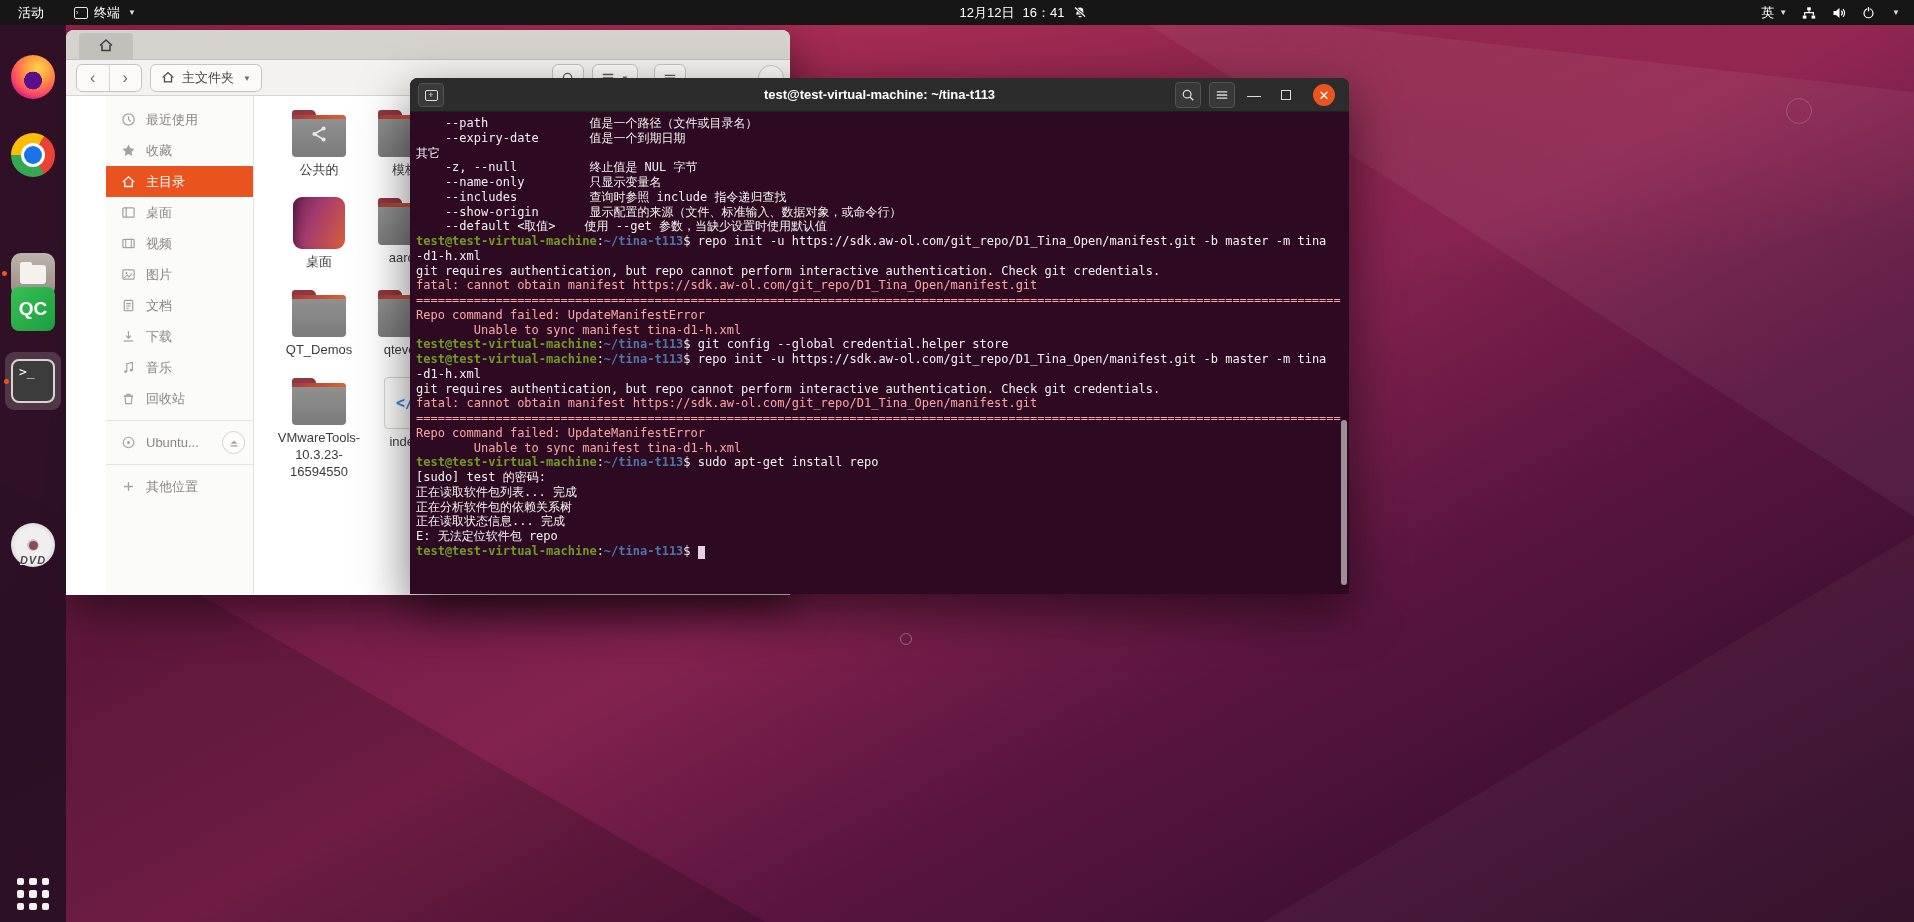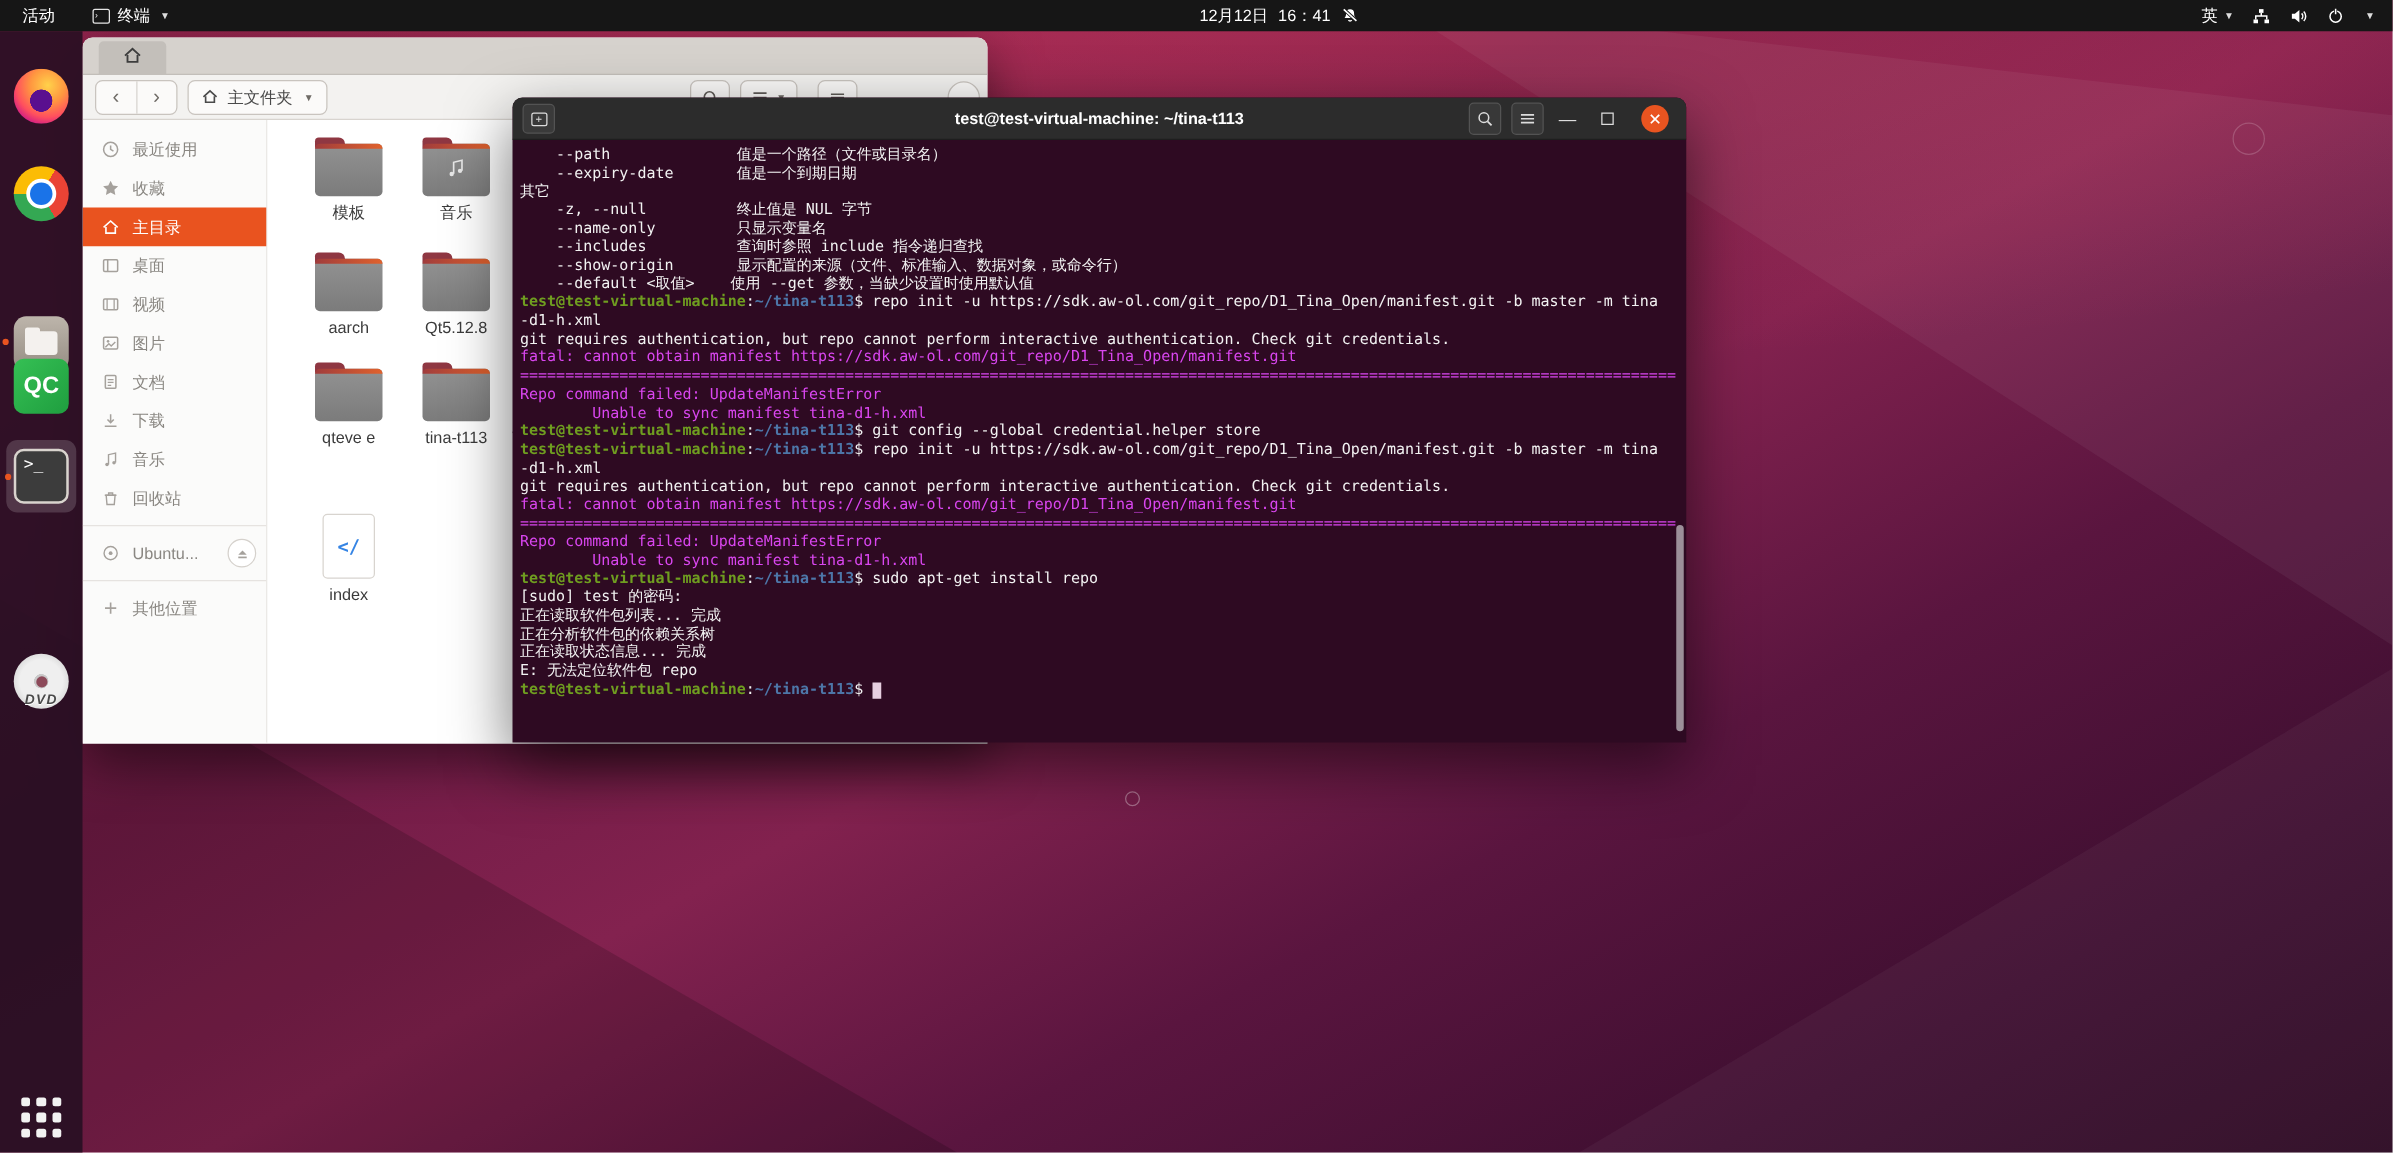--- a/index.html
+++ b/index.html
@@ -73,21 +73,21 @@
   .navbtns span { flex:1; text-align:center; font-size:16px; line-height:25px; }
   .navbtns span:first-child { border-right:1px solid #d8d4cf; }
   .pathbtn { position:absolute; left:84px; top:4px; height:28px; border:1px solid #c9c4bf; border-radius:6px;
     background:#fbfaf9; display:flex; align-items:center; gap:7px; padding:0 10px; color:#4a4a4a; font-size:13px; }
   .hb-btn { position:absolute; top:4px; width:32px; height:28px; border:1px solid #c9c4bf; border-radius:6px;
     background:#fbfaf9; display:flex; align-items:center; justify-content:center; color:#5f5b57; }
   .hb-search { left:486px; } .hb-view { left:526px; width:46px; gap:4px; } .hb-menu { left:588px; }
   .hb-circle { position:absolute; left:692px; top:5px; width:26px; height:26px; border-radius:50%;
     border:1px solid #c9c4bf; background:#fbfaf9; }
   .files-body { display:flex; height:498px; }
-  .sidebar { width:148px; background:#fbfbfa; border-right:1px solid #e6e3e0; padding-top:8px; font-size:13px; color:#8a8782; }
+  .sidebar { width:148px; background:#fbfbfa; border-right:1px solid #e6e3e0; padding-top:8px; font-size:13px; color:#8a8782;margin-left:40px; }
   .side-item { height:31px; display:flex; align-items:center; gap:9px; padding-left:15px; }
   .side-item .sicon { width:16px; height:16px; color:#a5a19c; display:flex; }
   .side-item.sel { background:#e9531f; color:#fff; }
   .side-item.sel .sicon { color:#fff; }
   .side-sep { height:1px; background:#e6e3e0; margin:6px 0; }
   .dev-item { position:relative; }
   .eject-btn { position:absolute; right:8px; top:4px; width:23px; height:23px; border:1px solid #d5d1cc;
     border-radius:50%; display:flex; align-items:center; justify-content:center; color:#a5a19c; background:#fff; }
   .filegrid-wrap { flex:1; background:#fff; overflow:hidden; }
   .filegrid { display:grid; grid-template-columns:repeat(3,86px); padding:10px 0 0 22px; }
@@ -123,21 +123,21 @@
   .t-search { right:148px; } .t-menu { right:114px; }
   .t-min,.t-max { border:none; background:none; position:absolute; top:4px; width:26px; height:26px;
     color:#ddd; display:flex; align-items:center; justify-content:center; }
   .t-min { right:82px; font-size:14px; } .t-max { right:50px; }
   .t-max i { width:10px; height:10px; border:1.3px solid #ddd; display:block; }
   .t-close { position:absolute; right:14px; top:6px; width:22px; height:22px; border-radius:50%;
     background:#e95420; color:#fff; font-size:13px; display:flex; align-items:center; justify-content:center; }
   .t-body { padding:4px 6px; font-family:"DejaVu Sans Mono",monospace; font-size:12px; line-height:14.75px;
     white-space:pre; color:#f2f2f2; }
   .c-w { color:#f2f2f2; }
-  .c-r { color:#d946ef; }
+  .c-r { color:#fca5a5; }
   .c-g { color:#6f9d20; font-weight:bold; }
   .c-b { color:#4d76a8; font-weight:bold; }
   .c-cur { display:inline-block; width:7px; height:13px; background:#e6cfe0; vertical-align:-2px; }
   .t-scroll { position:absolute; right:1px; top:35px; bottom:1px; width:9px; }
   .t-thumb { position:absolute; right:1px; bottom:8px; width:6px; height:165px; background:#9c8f99; border-radius:3px; }
 </style>
 </head>
 <body>
 
 <div class="desktop">
@@ -313,20 +313,31 @@
               <svg viewBox="0 0 16 16" width="15" height="15">
                 <path d="M8 3.2v9.6M3.2 8h9.6" stroke="currentColor" stroke-width="1.4"></path>
               </svg>
             </span>
             <span>其他位置</span>
           </div>
         </div>
     </div>
     <div class="filegrid-wrap">
       <div class="filegrid" id="filegrid">
+          <div class="fcell">
+            <div class="folder">
+              <span class="overlay"><svg viewBox="0 0 24 24" width="22" height="22">
+                  <circle cx="17" cy="6" r="2.2" fill="currentColor"></circle>
+                  <circle cx="7" cy="12" r="2.2" fill="currentColor"></circle>
+                  <circle cx="17" cy="18" r="2.2" fill="currentColor"></circle>
+                  <path d="M7 12l10-6M7 12l10 6" stroke="currentColor" stroke-width="1.6" fill="none"></path>
+                </svg></span>
+            </div>
+            <div class="flabel">公共的</div>
+          </div>
           <div class="fcell">
             <div class="folder"></div>
             <div class="flabel">模板</div>
           </div>
           <div class="fcell">
             <div class="folder">
               <span class="overlay"><svg viewBox="0 0 24 24" width="20" height="20">
                   <path d="M9.5 18V7l8-2v10" fill="none" stroke="currentColor" stroke-width="1.6"></path>
                   <circle cx="7.6" cy="18.2" r="2.1" fill="currentColor"></circle>
                   <circle cx="15.6" cy="15.2" r="2.1" fill="currentColor"></circle>

